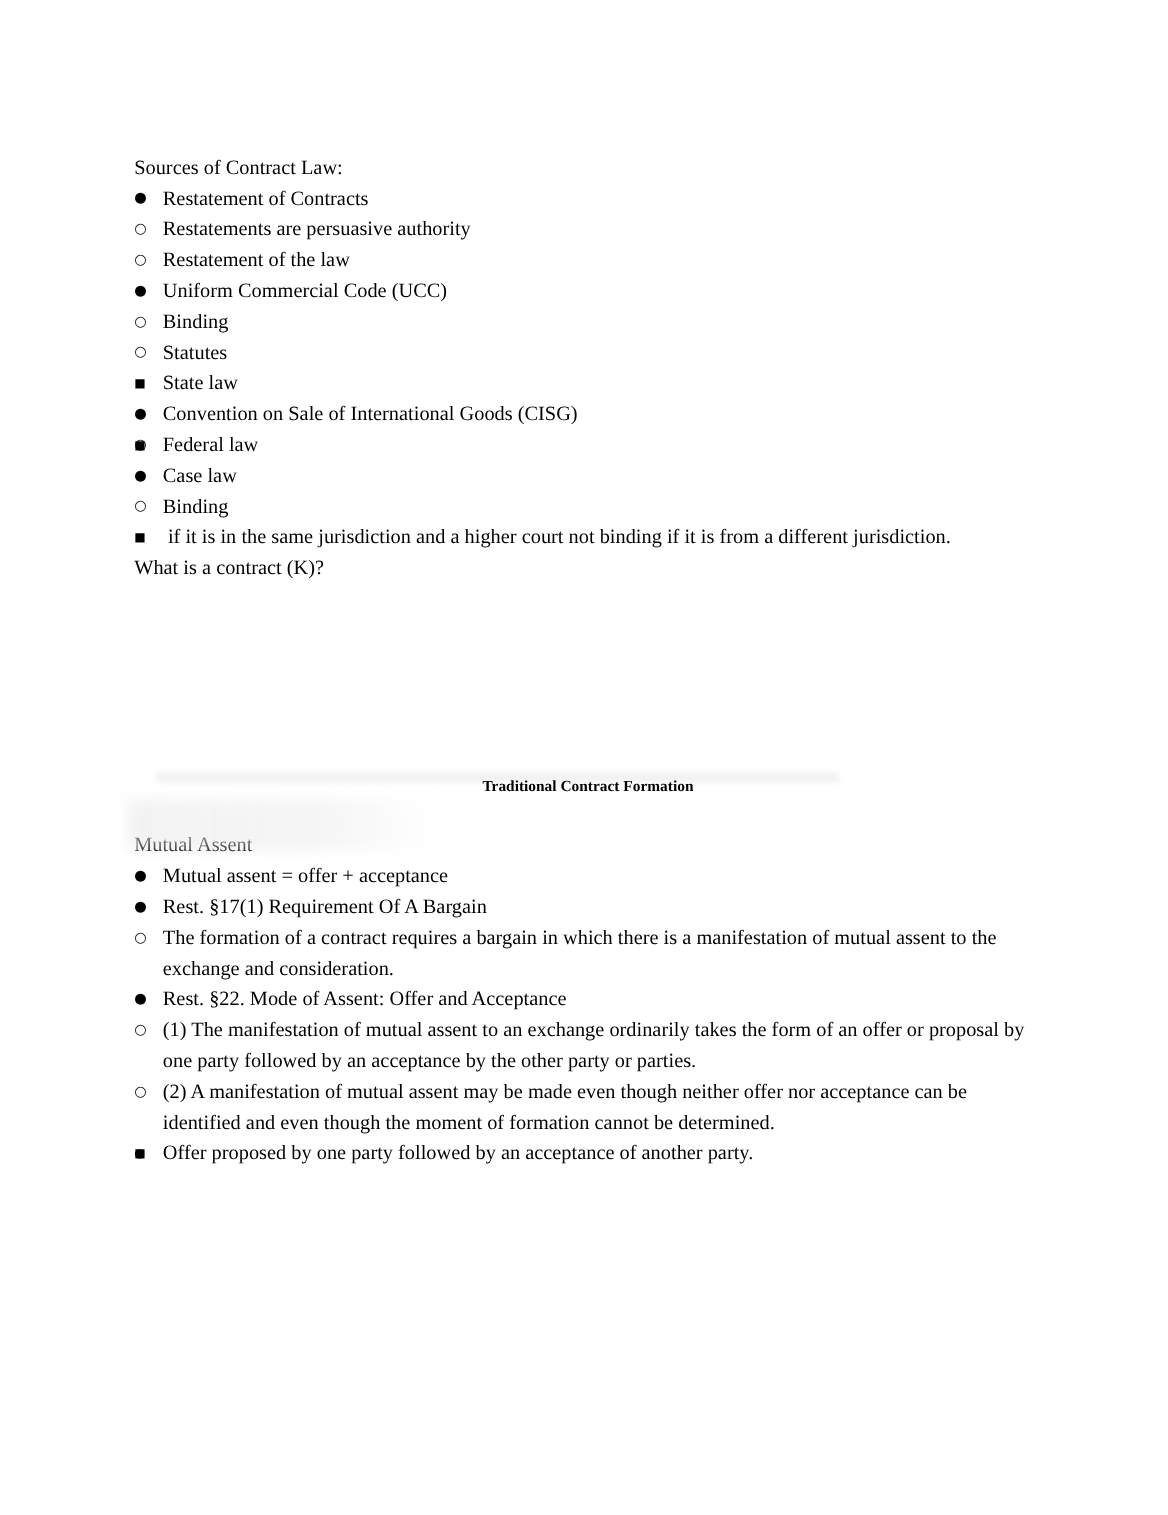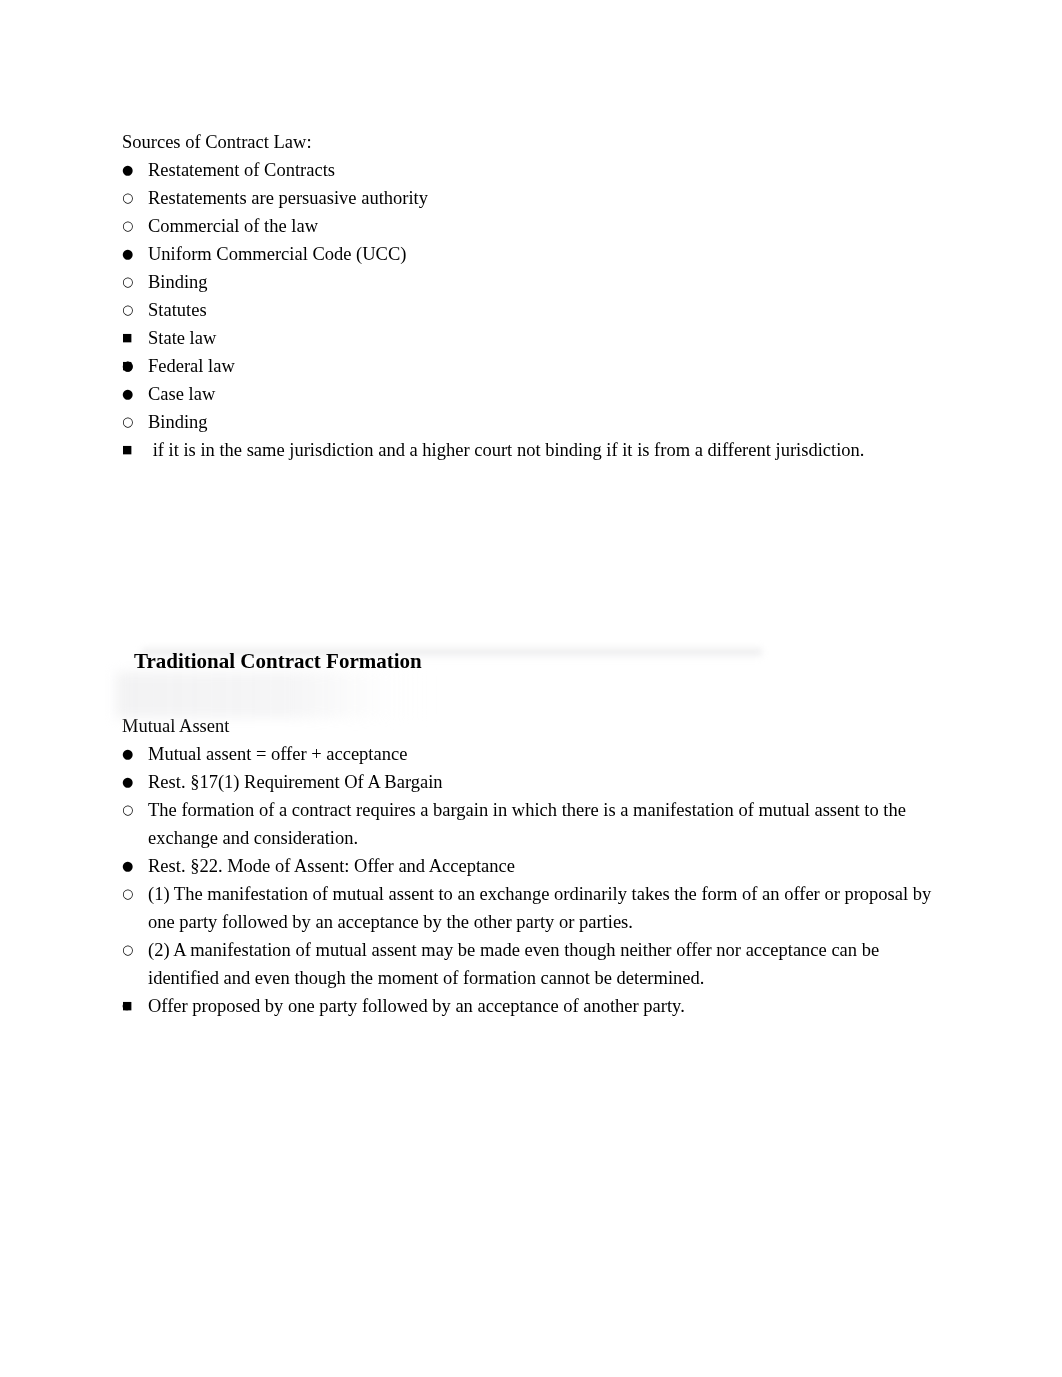--- a/index.html
+++ b/index.html
@@ -16,21 +16,21 @@
     position: relative;
     width: 1062px;
     height: 1377px;
     background: #ffffff;
     overflow: hidden;
     box-sizing: border-box;
   }
   .content {
     position: absolute;
     left: 122px;
-    top: 128px;
+    top: 139px;
     width: 825px;
   }
   .para {
     font-size: 18.5px;
     line-height: 28px;
     margin: 0;
     white-space: pre-wrap;
   }
   
   ul.lvl {
@@ -98,65 +98,66 @@
     background: linear-gradient(to right,
         rgba(232,232,234,0.55) 0%,
         rgba(236,236,238,0.5) 55%,
         rgba(250,250,251,0.15) 85%,
         rgba(255,255,255,0) 100%);
     filter: blur(6px);
     pointer-events: none;
   }
   .section-title {
     position: relative;
-    font-size: 21px;
+    font-size: 14px;
     line-height: 30px;
-    margin: 12px;
+    margin: 0;
     z-index: 2;
+    text-align: center;
   }
 </style>
 </head>
 <body>
 
 <div class="page">
   <div class="content">
 
     <p class="para">Sources of Contract Law:</p>
 
     <div id="list-one">
         <ul class="lvl l1">
           <li>
             <div class="row"><span class="bullet b-disc">●</span><span>Restatement of Contracts</span></div>
             <ul class="lvl l2">
               <li>
                 <div class="row"><span class="bullet b-circle">○</span><span>Restatements are persuasive authority</span></div>
               </li>
               <li>
-                <div class="row"><span class="bullet b-circle">○</span><span>Commercial of the law</span></div>
+                <div class="row"><span class="bullet b-circle">○</span><span>Restatement of the law</span></div>
               </li>
             </ul>
           </li>
           <li>
             <div class="row"><span class="bullet b-disc">●</span><span>Uniform Commercial Code (UCC)</span></div>
             <ul class="lvl l2">
               <li>
                 <div class="row"><span class="bullet b-circle">○</span><span>Binding</span></div>
               </li>
               <li>
                 <div class="row"><span class="bullet b-circle">○</span><span>Statutes</span></div>
                 <ul class="lvl l3">
                   <li>
                     <div class="row"><span class="bullet b-square">■</span><span>State law</span></div>
                   </li>
                 </ul>
               </li>
             </ul>
           </li>
           <li>
-            <div class="row"><span class="bullet b-disc">●</span></div>
+            <div class="row"><span class="bullet b-disc">●</span><span>Convention on Sale of International Goods (CISG)</span></div>
             <ul class="lvl l2">
               <li>
                 <div class="row"><span class="bullet b-circle">○</span></div>
                 <ul class="lvl l3">
                   <li>
                     <div class="row"><span class="bullet b-square">■</span><span>Federal law</span></div>
                   </li>
                 </ul>
               </li>
             </ul>
@@ -170,20 +171,21 @@
                   <li>
                     <div class="row"><span class="bullet b-square">■</span><span> if it is in the same jurisdiction and a higher court not binding if it is from a different jurisdiction.</span></div>
                   </li>
                 </ul>
               </li>
             </ul>
           </li>
         </ul>
       </div>
 
+    <p class="para">What is a contract (K)?</p>
 
     <div style="height:170px"></div>
 
     <div class="section-block">
       <div class="smudge-band"></div>
       <div class="smudge-patch"></div>
       <h2 class="section-title">Traditional Contract Formation</h2>
     </div>
 
     <div style="height:24px"></div>

